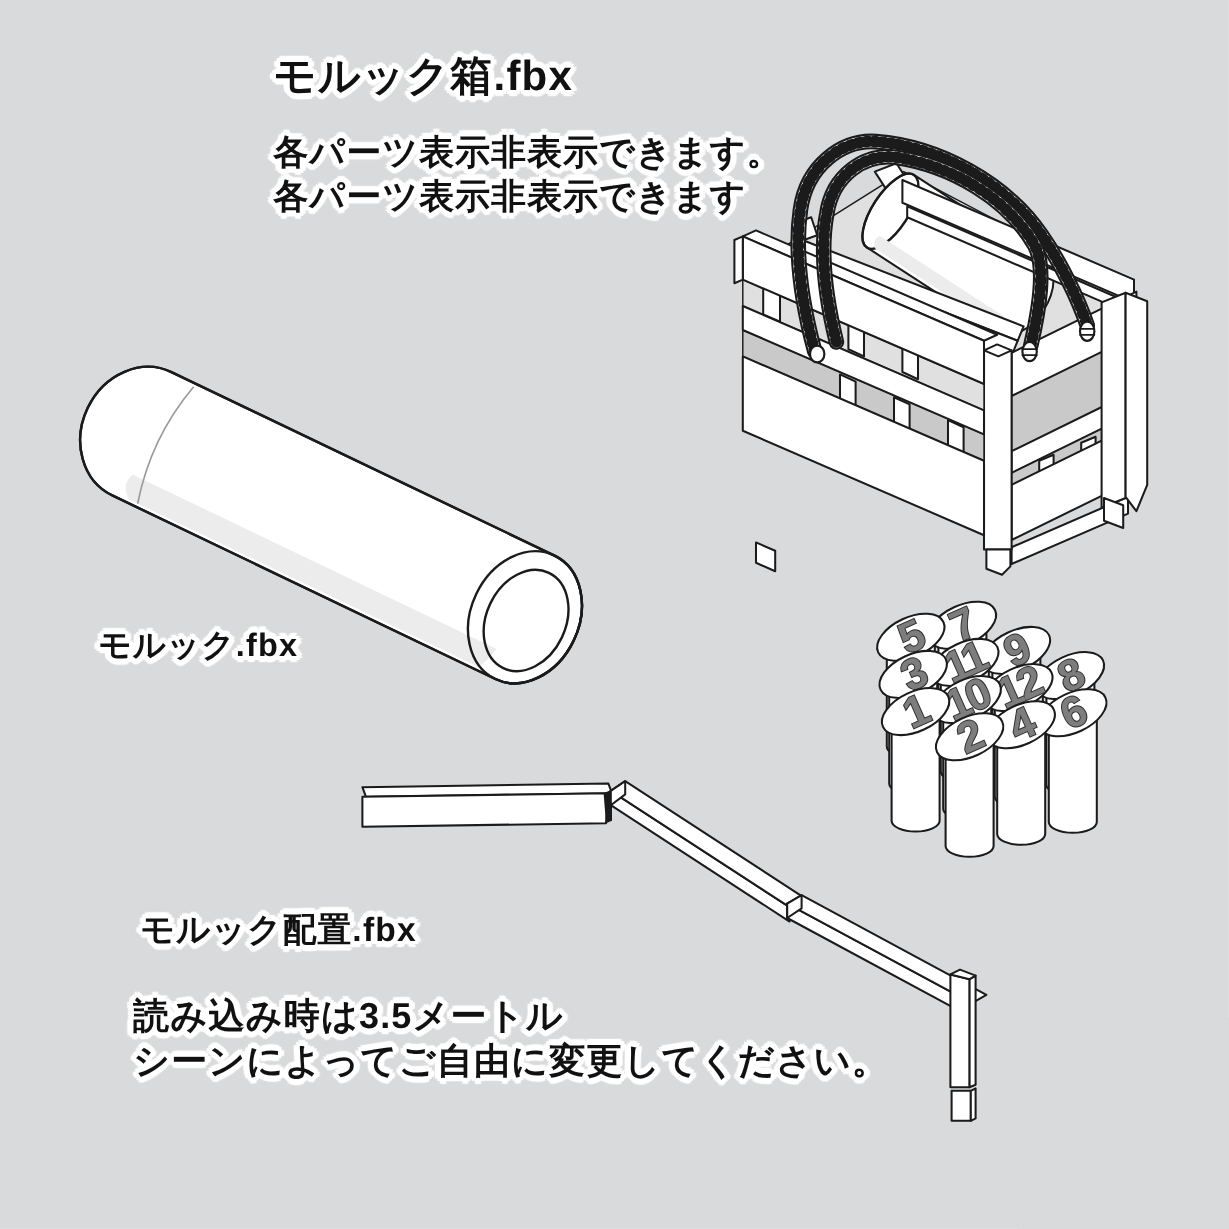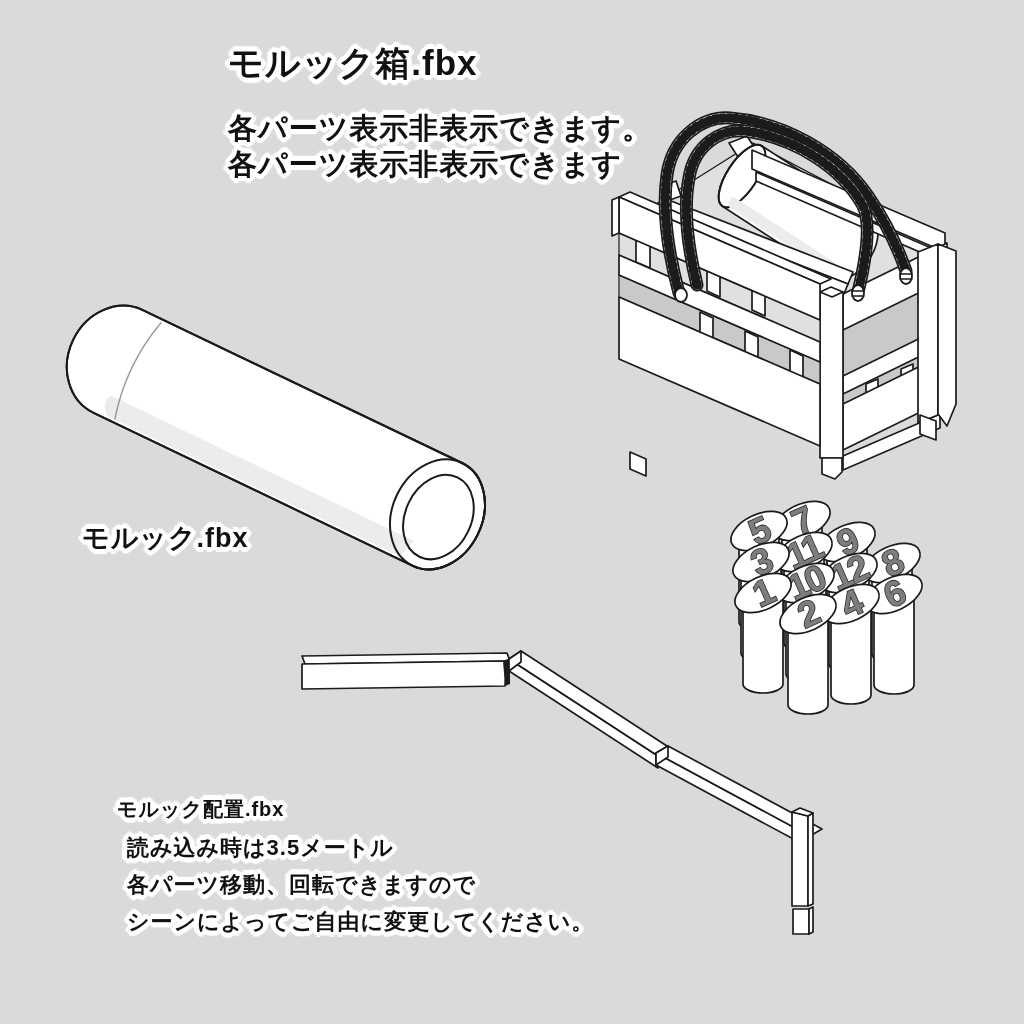--- a/index.html
+++ b/index.html
@@ -15,22 +15,22 @@
     text-shadow:
       3px 0 0 #fff,-3px 0 0 #fff,0 3px 0 #fff,0 -3px 0 #fff,
       3px 3px 0 #fff,-3px 3px 0 #fff,3px -3px 0 #fff,-3px -3px 0 #fff,
       5px 1px 1px #fff,-5px -1px 1px #fff,5px -1px 1px #fff,-5px 1px 1px #fff,
       1px 5px 1px #fff,1px -5px 1px #fff,-1px 5px 1px #fff,-1px -5px 1px #fff,
       0 0 5px #fff;
   }
   .t-box-title{left:228px;top:40px;font-size:35px;}
   .t-box-desc{left:228px;top:110px;font-size:29px;line-height:36px;}
   .t-pin-title{left:82px;top:520px;font-size:27px;}
-  .t-layout-title{left:117px;top:796px;font-size:20px;}
-  .t-layout-desc{left:111px;top:829px;font-size:22px;line-height:37px;margin-left:16px;}
+  .t-layout-title{left:117px;top:756px;font-size:28px;}
+  .t-layout-desc{left:111px;top:829px;font-size:30px;line-height:37px;}
 
   
   .ln{fill:#ffffff;stroke:#1b1b1b;stroke-width:1.7;stroke-linejoin:round;}
   .ln2{fill:#ffffff;stroke:#1b1b1b;stroke-width:2;stroke-linejoin:round;}
   .nofill{fill:none;stroke:#1b1b1b;stroke-width:2;}
   .shade{fill:#ececec;stroke:none;}
   .gapA{fill:#e0e0e0;stroke:#1b1b1b;stroke-width:1.2;}
   .gapB{fill:#c9c9c9;stroke:#1b1b1b;stroke-width:1.2;}
   .dark{fill:#1b1b1b;stroke:none;}
   .pinnum{
@@ -243,17 +243,16 @@
     <div>各パーツ表示非表示できます。</div>
     <div>各パーツ表示非表示できます</div>
   </div>
 
   <div class="halo t-pin-title">モルック.fbx</div>
 
   <div class="halo t-layout-title">モルック配置.fbx</div>
 
   <div class="halo t-layout-desc">
     <div>読み込み時は3.5メートル</div>
-    <div>各パーツ移動、回転できますので</div>
     <div>シーンによってご自由に変更してください。</div>
   </div>
 
 </div>
 
 </body></html>

